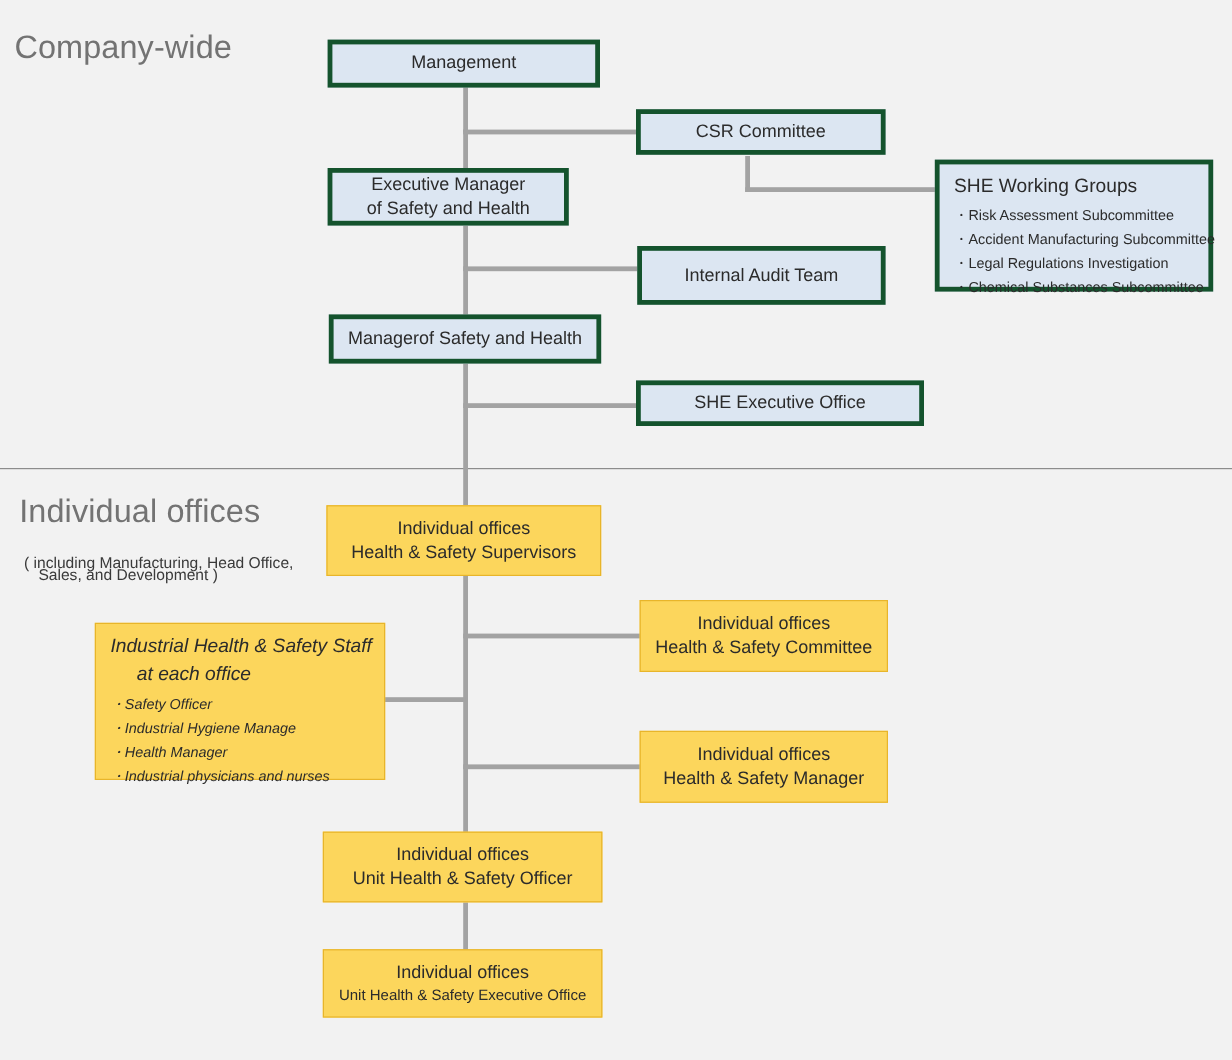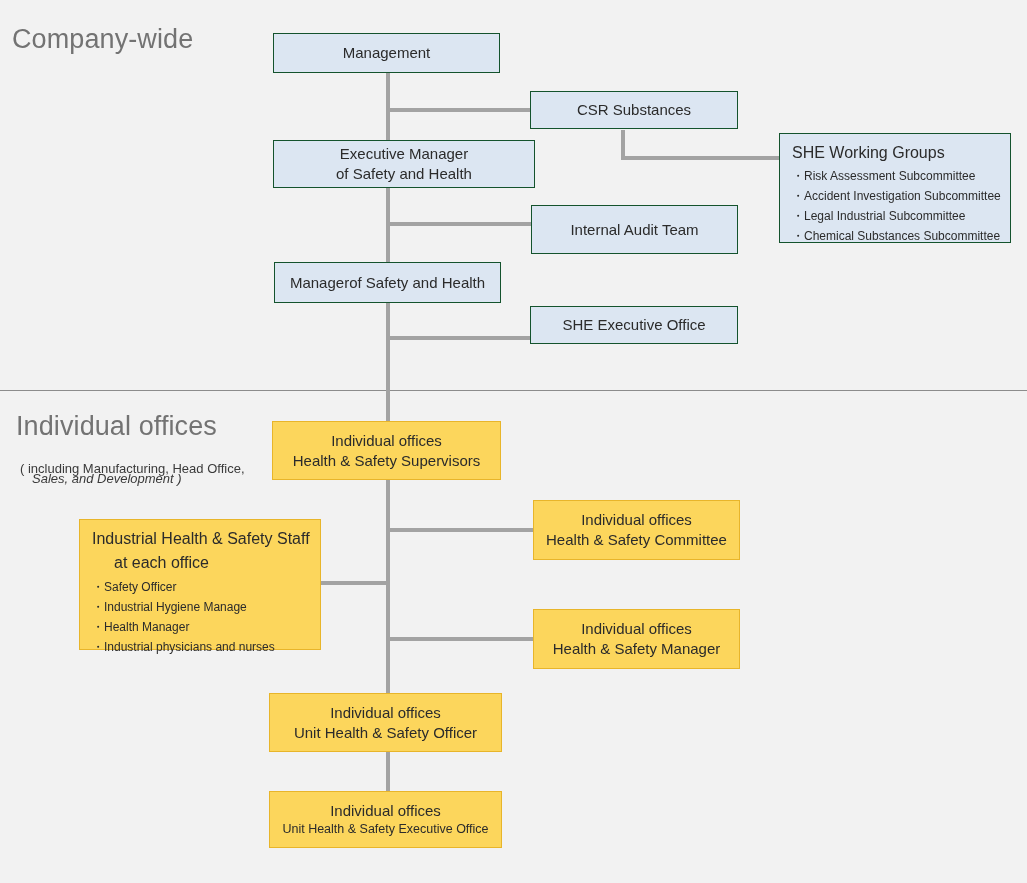--- a/index.html
+++ b/index.html
@@ -59,21 +59,21 @@
     box-sizing: border-box;
     display: flex;
     flex-direction: column;
     align-items: center;
     justify-content: center;
     text-align: center;
     line-height: 1.32;
   }
   .node.blue {
     background: #dce6f2;
-    border: 1px solid #14532d;
+    border: 4px solid #14532d;
   }
   .node.yellow {
     background: #fcd65c;
     border: 1px solid #e8b52a;
   }
   .node .line {
     display: block;
     font-size: 15px;
     white-space: nowrap;
   }
@@ -115,21 +115,21 @@
 </head>
 <body>
 
 <div id="chart">
 
   <div class="section-title" style="left:12px; top:24px;">Company-wide</div>
 
   <div class="section-title" style="left:16px; top:411px;">Individual offices</div>
 
   <div class="section-sub" style="left:20px; top:458px;">( including Manufacturing, Head Office,</div>
-  <div class="section-sub" style="left:32px; top:468px;font-style:italic;">Sales, and Development )</div>
+  <div class="section-sub" style="left:32px; top:468px;">Sales, and Development )</div>
 
   <div class="divider" style="left:0px; top:390px; width:1027px;"></div>
 
   <div class="conn v" style="left:386px; top:72px; height:38px;"></div>
   <div class="conn h" style="left:386px; top:108px; width:147px;"></div>
   <div class="conn v" style="left:386px; top:108px; height:33px;"></div>
 
   <div class="conn v" style="left:621px; top:130px; height:30px;"></div>
   <div class="conn h" style="left:621px; top:156px; width:160px;"></div>
 
@@ -143,61 +143,61 @@
   <div class="conn h" style="left:386px; top:528px; width:149px;"></div>
   <div class="conn h" style="left:319px; top:581px; width:69px;"></div>
   <div class="conn h" style="left:386px; top:637px; width:149px;"></div>
   <div class="conn v" style="left:386px; top:752px; height:40px;"></div>
 
   <div class="node blue" style="left:273px; top:33px; width:227px; height:40px;">
     <span class="line">Management</span>
   </div>
 
   <div class="node blue" style="left:530px; top:91px; width:208px; height:38px;">
-    <span class="line">CSR Substances</span>
-  </div>
-
-  <div class="node blue" style="left:273px; top:140px; width:262px; height:48px;">
+    <span class="line">CSR Committee</span>
+  </div>
+
+  <div class="node blue" style="left:273px; top:140px; width:201px; height:48px;">
     <span class="line">Executive Manager</span>
     <span class="line">of Safety and Health</span>
   </div>
 
   <div class="node blue listbox" style="left:779px; top:133px; width:232px; height:110px;">
     <span class="box-title">SHE Working Groups</span>
     <ul>
       <li>Risk Assessment Subcommittee</li>
-      <li>Accident Investigation Subcommittee</li>
-      <li>Legal Industrial Subcommittee</li>
+      <li>Accident Manufacturing Subcommittee</li>
+      <li>Legal Regulations Investigation</li>
       <li>Chemical Substances Subcommittee</li>
     </ul>
   </div>
 
   <div class="node blue" style="left:531px; top:205px; width:207px; height:49px;">
     <span class="line">Internal Audit Team</span>
   </div>
 
   <div class="node blue" style="left:274px; top:262px; width:227px; height:41px;">
     <span class="line">Managerof Safety and Health</span>
   </div>
 
-  <div class="node blue" style="left:530px; top:306px; width:208px; height:38px;text-align:right;">
+  <div class="node blue" style="left:530px; top:317px; width:240px; height:38px;text-align:right;">
     <span class="line">SHE Executive Office</span>
   </div>
 
   <div class="node yellow" style="left:272px; top:421px; width:229px; height:59px;">
     <span class="line">Individual offices</span>
     <span class="line">Health &amp; Safety Supervisors</span>
   </div>
 
   <div class="node yellow" style="left:533px; top:500px; width:207px; height:60px;">
     <span class="line">Individual offices</span>
     <span class="line">Health &amp; Safety Committee</span>
   </div>
 
-  <div class="node yellow listbox" style="left:79px; top:519px; width:242px; height:131px;">
+  <div class="node yellow listbox" style="left:79px; top:519px; width:242px; height:131px;font-style:italic;">
     <span class="box-title">Industrial Health &amp; Safety Staff</span>
     <span class="box-title indent2">at each office</span>
     <ul>
       <li>Safety Officer</li>
       <li>Industrial Hygiene Manage</li>
       <li>Health Manager</li>
       <li>Industrial physicians and nurses</li>
     </ul>
   </div>
 

